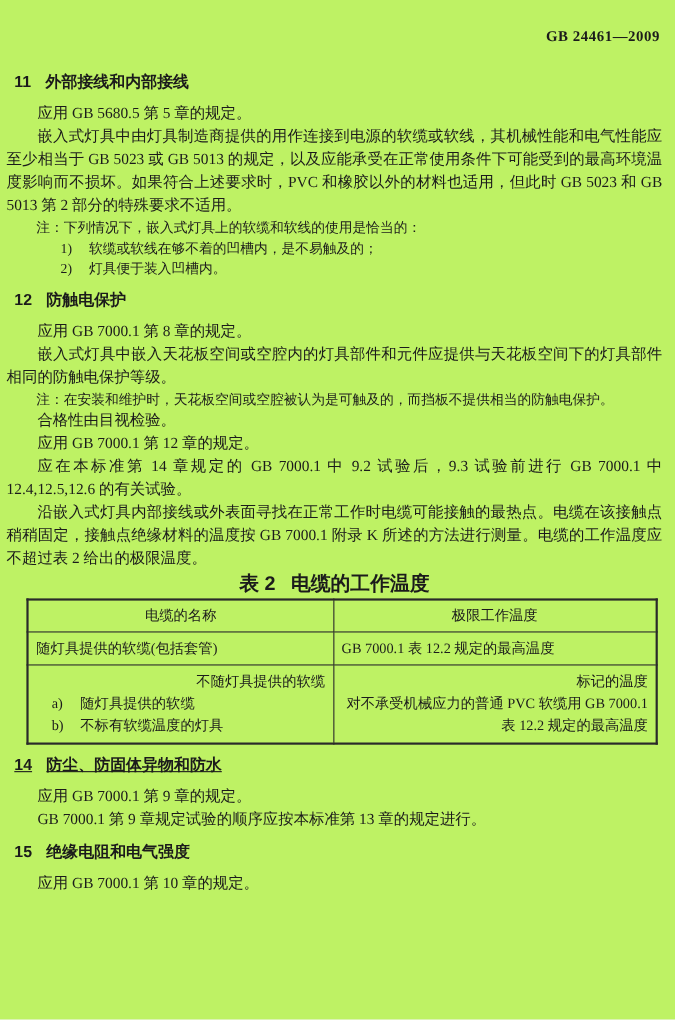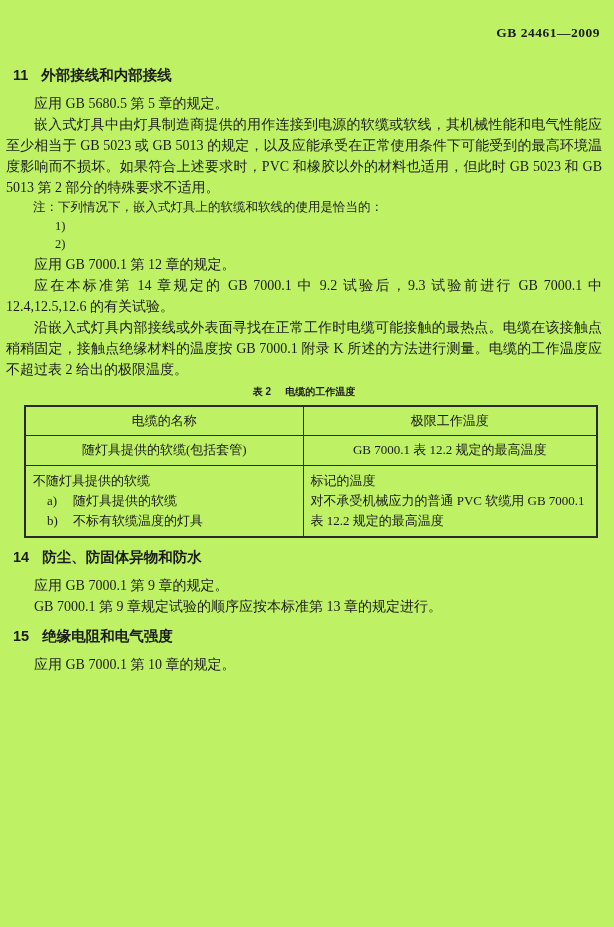--- a/index.html
+++ b/index.html
@@ -54,21 +54,21 @@
     display: flex;
     padding-left: 49px;
     font-size: 12.5px;
     line-height: 18.5px;
   }
   .note-item .ni-no { flex: 0 0 26px; }
   .tbl-caption {
     text-align: center;
     font-family: "Liberation Sans", "DejaVu Sans", sans-serif;
     font-weight: bold;
-    font-size: 10px;
+    font-size: 18px;
     line-height: 21px;
     margin-top: 1px;
   }
   .cap-label { margin-right: 14px; }
   table.tbl {
     border-collapse: collapse;
     table-layout: fixed;
     width: 572px;
     margin: 3px 0 0 18px;
     border: 2px solid #2a2a2a;
@@ -81,49 +81,61 @@
   }
   table.tbl th {
     font-weight: normal;
     text-align: center;
     height: 20px;
     font-size: 13px;
   }
   table.tbl col.c1 { width: 278px; }
   table.tbl col.c2 { width: 294px; }
   td.cell-top { vertical-align: top; }
-  .cell-line { line-height: 20px; text-align: left; }
+  .cell-line { line-height: 20px; text-align: right; }
   .sub-item { display: flex; padding-left: 14px; line-height: 20px; }
   .sub-item .si-no { flex: 0 0 26px; }
-  tr.r1 td { height: 21px; text-align: center; }
+  tr.r1 td { height: 21px; }
   tr.r2 td { height: 62px; }
 </style>
 </head>
 <body>
 
 <div class="page">
 
   <div class="doc-header">GB 24461—2009</div>
 
   <div>
     <div class="sec-h first">
       <span class="sec-no">11</span>
       <span>外部接线和内部接线</span>
     </div>
     <p class="para">应用 GB 5680.5 第 5 章的规定。</p>
     <p class="para">嵌入式灯具中由灯具制造商提供的用作连接到电源的软缆或软线，其机械性能和电气性能应至少相当于 GB 5023 或 GB 5013 的规定，以及应能承受在正常使用条件下可能受到的最高环境温度影响而不损坏。如果符合上述要求时，PVC 和橡胶以外的材料也适用，但此时 GB 5023 和 GB 5013 第 2 部分的特殊要求不适用。</p>
     <p class="note">注：下列情况下，嵌入式灯具上的软缆和软线的使用是恰当的：</p>
     <div class="note-item">
       <span class="ni-no">1)</span>
+      <span>软缆或软线在够不着的凹槽内，是不易触及的；</span>
     </div>
     <div class="note-item">
       <span class="ni-no">2)</span>
+      <span>灯具便于装入凹槽内。</span>
     </div>
   </div>
 
+  <div>
+    <div class="sec-h">
+      <span class="sec-no">12</span>
+      <span>防触电保护</span>
+    </div>
+    <p class="para">应用 GB 7000.1 第 8 章的规定。</p>
+    <p class="para">嵌入式灯具中嵌入天花板空间或空腔内的灯具部件和元件应提供与天花板空间下的灯具部件相同的防触电保护等级。</p>
+    <p class="note">注：在安装和维护时，天花板空间或空腔被认为是可触及的，而挡板不提供相当的防触电保护。</p>
+    <p class="para">合格性由目视检验。</p>
+  </div>
 
   <div>
     <p class="para">应用 GB 7000.1 第 12 章的规定。</p>
     <p class="para">应在本标准第 14 章规定的 GB 7000.1 中 9.2 试验后，9.3 试验前进行 GB 7000.1 中 12.4,12.5,12.6 的有关试验。</p>
     <p class="para">沿嵌入式灯具内部接线或外表面寻找在正常工作时电缆可能接触的最热点。电缆在该接触点稍稍固定，接触点绝缘材料的温度按 GB 7000.1 附录 K 所述的方法进行测量。电缆的工作温度应不超过表 2 给出的极限温度。</p>
   </div>
 
   <div class="tbl-caption">
     <span class="cap-label">表 2</span><span>电缆的工作温度</span>
   </div>
@@ -155,21 +167,21 @@
       </td>
       <td class="cell-top">
         <div class="cell-line">标记的温度</div>
         <div class="cell-line">对不承受机械应力的普通 PVC 软缆用 GB 7000.1 表 12.2 规定的最高温度</div>
       </td>
     </tr>
   </tbody>
     </table>
 
   <div>
-    <div class="sec-h" style="">
+    <div class="sec-h" style="text-decoration:underline;">
       <span class="sec-no">14</span>
       <span>防尘、防固体异物和防水</span>
     </div>
     <p class="para">应用 GB 7000.1 第 9 章的规定。</p>
     <p class="para">GB 7000.1 第 9 章规定试验的顺序应按本标准第 13 章的规定进行。</p>
   </div>
 
   <div>
     <div class="sec-h">
       <span class="sec-no">15</span>

